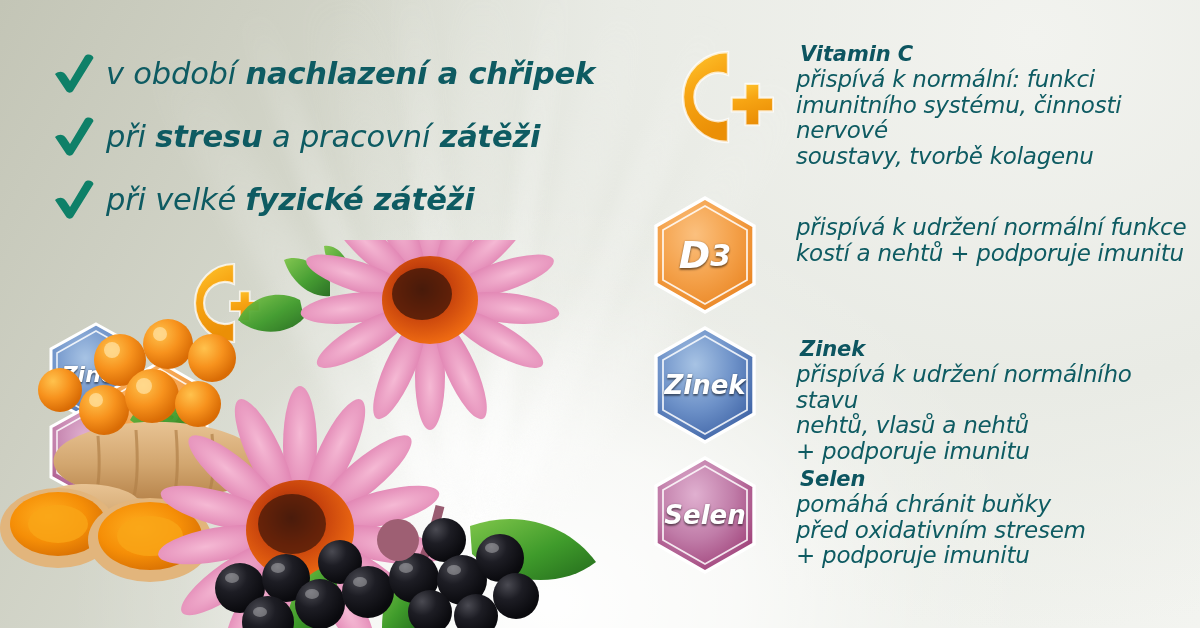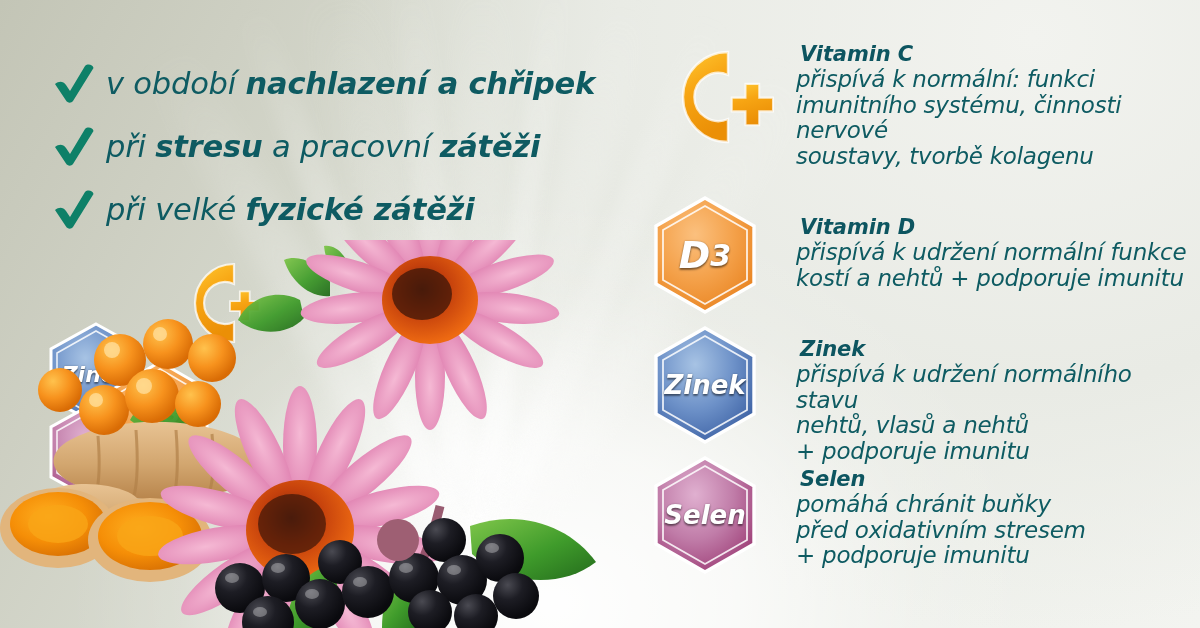--- a/index.html
+++ b/index.html
@@ -21,21 +21,21 @@
   .rays{position:absolute;left:0;top:0;width:1200px;height:628px;overflow:hidden;pointer-events:none;}
   .ray{
     position:absolute;left:455px;bottom:40px;
     width:34px;height:620px;
     background:linear-gradient(to top, rgba(255,255,255,0) 0%, rgba(255,255,255,0.62) 22%, rgba(255,255,255,0.34) 62%, rgba(255,255,255,0) 100%);
     transform-origin:50% 100%;
     filter:blur(7px);
   }
 
   
-  .checklist{position:absolute;left:52px;top:52px;width:560px;}
+  .checklist{position:absolute;left:52px;top:42px;width:560px;}
   .check-row{display:flex;align-items:center;height:63px;}
   .tick{width:54px;flex:0 0 54px;display:flex;align-items:center;justify-content:flex-start;}
   .tick svg{display:block;}
   .check-text{
     font-family:"DejaVu Sans","Liberation Sans",sans-serif;
     font-style:italic;font-size:30.5px;color:#0e5b62;letter-spacing:-0.2px;white-space:nowrap;
   }
   .check-text b{font-weight:bold;}
 
   
@@ -386,21 +386,20 @@
           </defs>
           <polygon points="55,3 104,31 104,89 55,117 6,89 6,31" fill="url(#dg2)" stroke="#ffffff" stroke-width="3.4"></polygon>
           <polygon points="55,11 97,35 97,85 55,109 13,85 13,35" fill="none" stroke="#ffffff" stroke-width="1.8" stroke-opacity=".85"></polygon>
         </svg>
         <span class="hex-label" style="font-size:38px;width:110px;height:120px;">
           <span>D</span>
             <span style="font-size:30px;">3</span>
         </span>
       </div>
       <div class="vit-text" style="width:400px;padding-top:20px;">
-        <div class="vit-title">Vitamin D</div>
         <div class="vit-desc">přispívá k udržení normální funkce
 kostí a nehtů + podporuje imunitu</div>
       </div>
     </div>
 
     <div class="vit-row" style="left:6px;top:291px;">
       <div class="vit-badge" style="width:146px;height:120px;">
         <svg width="110" height="120" viewBox="0 0 110 120">
           <defs>
             <radialGradient id="zg2" cx="40%" cy="32%" r="76%">

